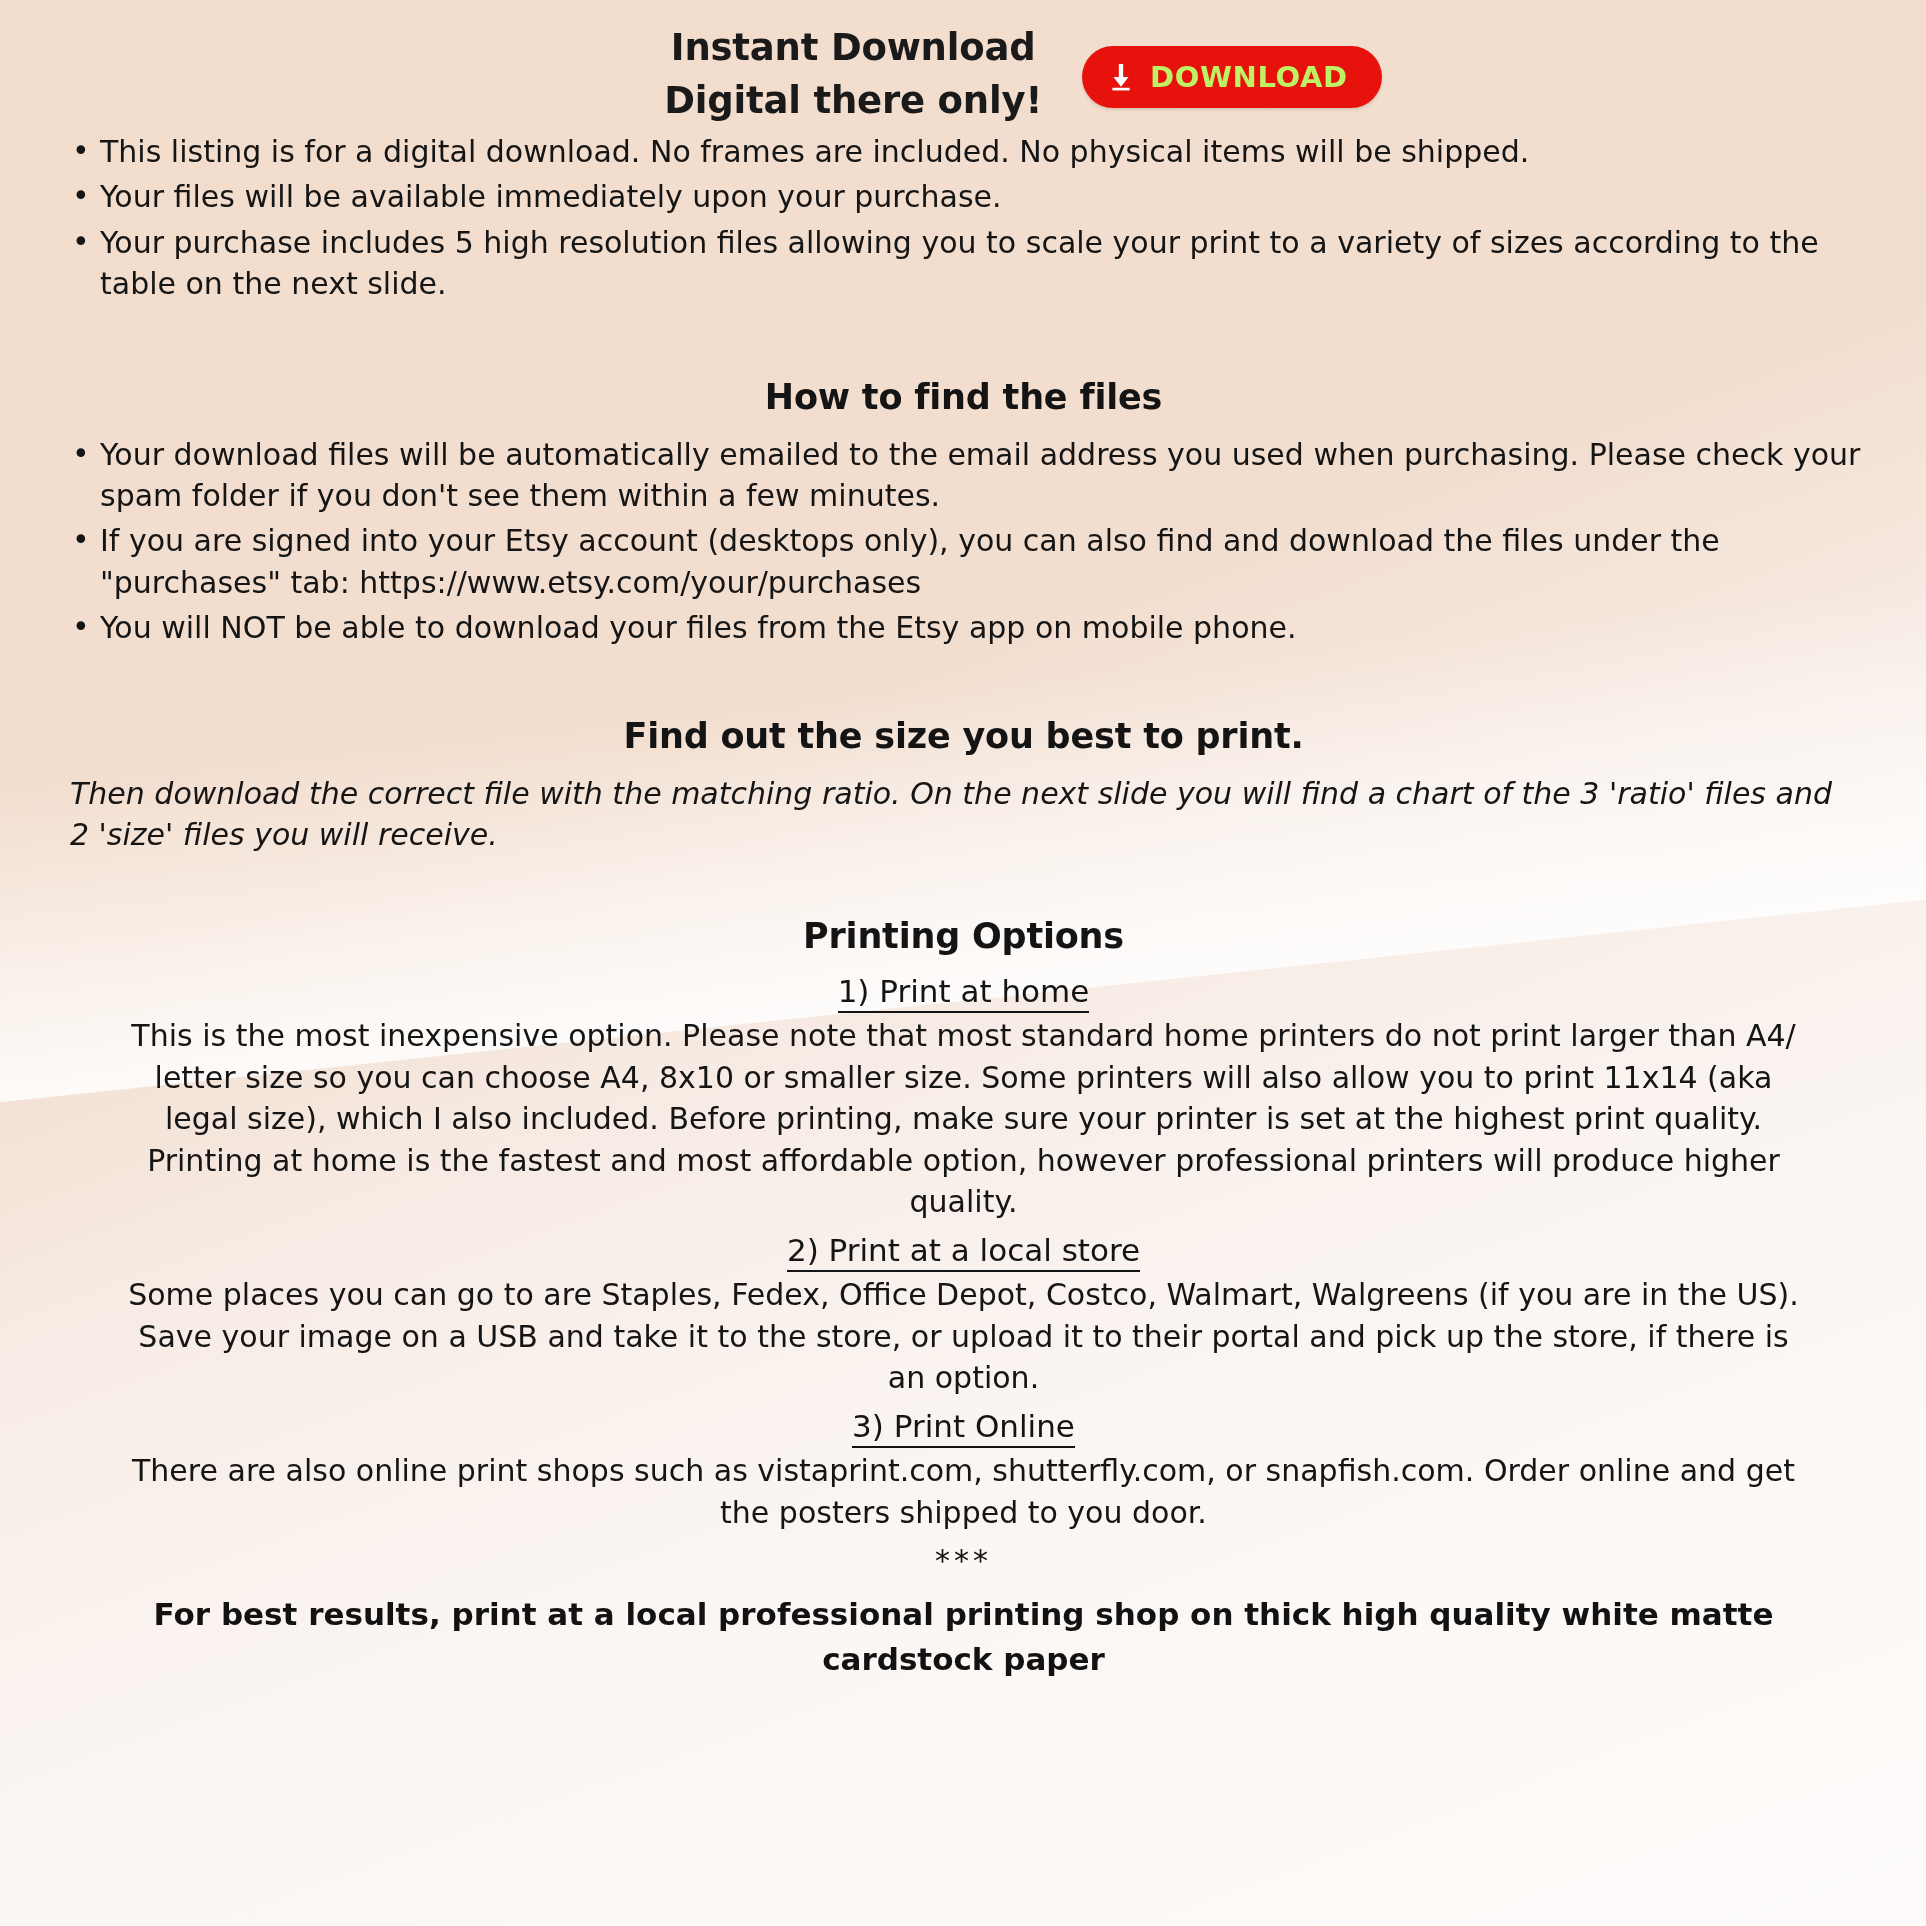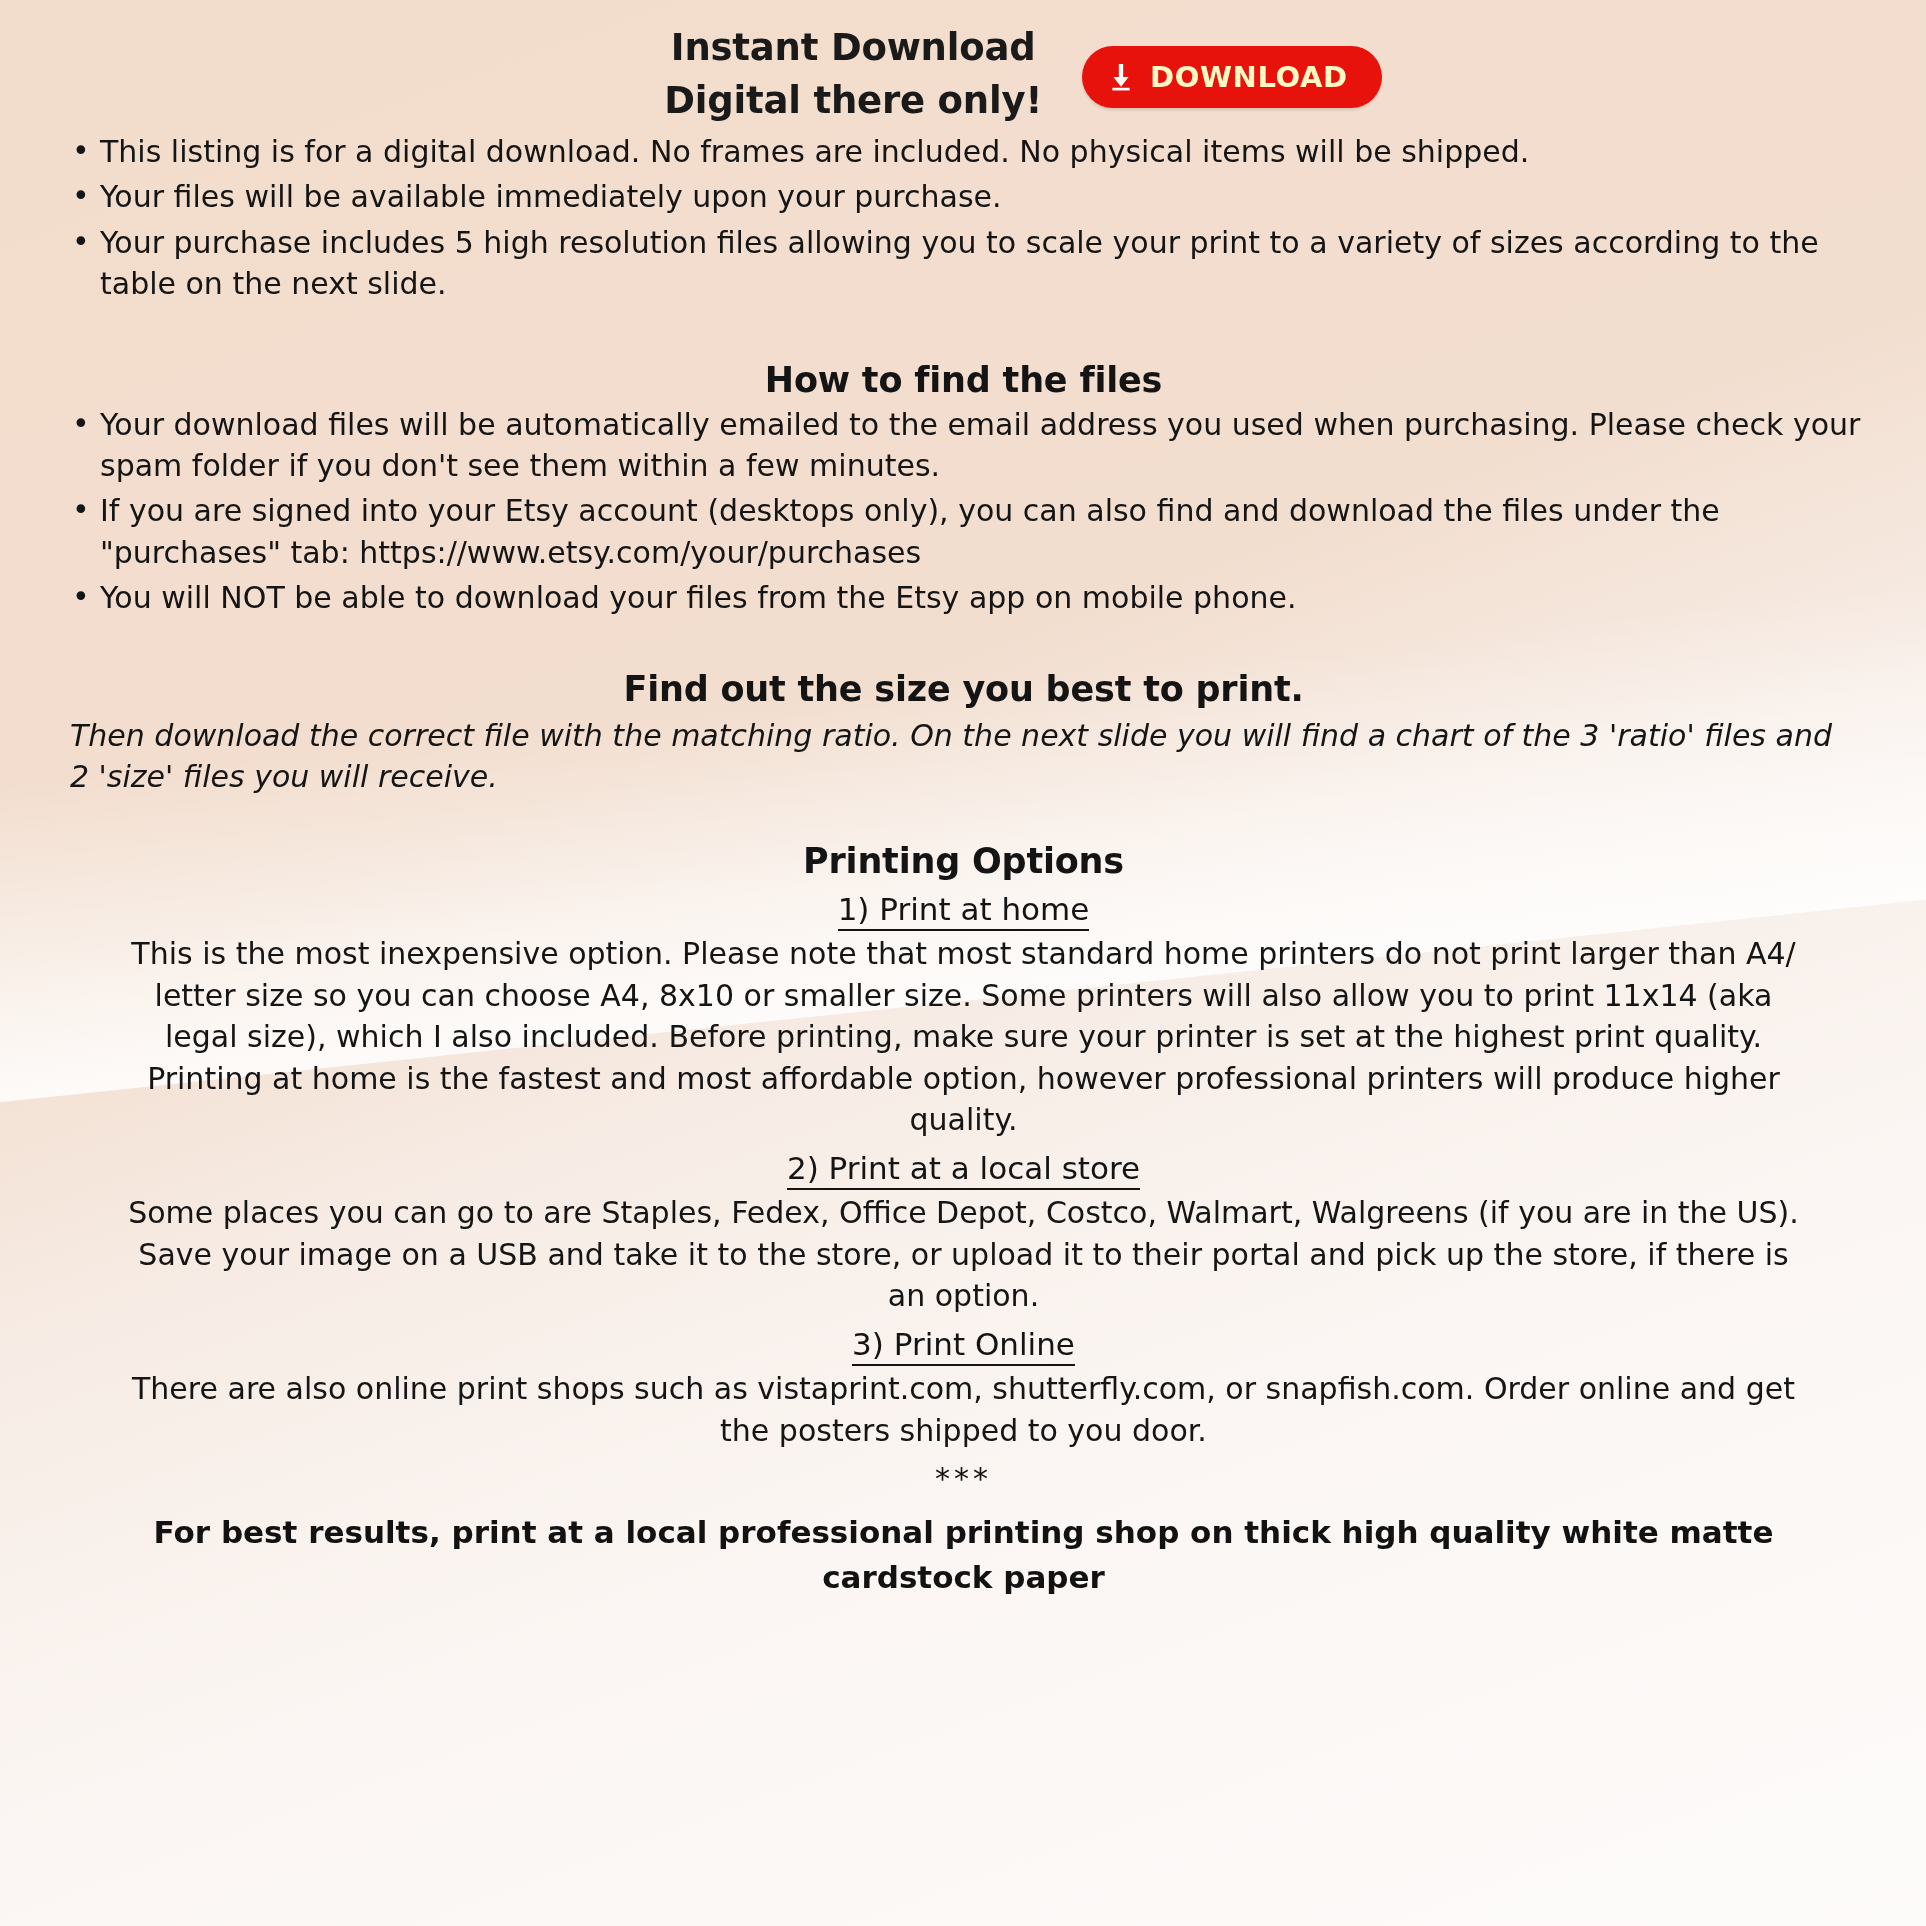--- a/index.html
+++ b/index.html
@@ -47,21 +47,21 @@
     margin-left: 119px;
   }
   .download-badge {
     margin-top: 24px;
     background: #e8120c;
     border-radius: 46px;
     padding: 14px 34px 14px 26px;
     display: flex;
     align-items: center;
     gap: 16px;
-    color: #fef9c3;
+    color: #bef264;
     font-weight: bold;
     font-size: 29px;
     letter-spacing: 0.6px;
     box-shadow: 0 2px 3px rgba(0,0,0,0.12);
   }
   .dl-arrow {
     width: 26px; height: 28px;
     display: block;
   }
 
@@ -88,21 +88,21 @@
     line-height: 1.45;
   }
   .sec1 { margin-left: 30px; margin-right: 40px; }
   .sec2 { margin-left: 30px; margin-right: 40px; }
 
   h2.section-title {
     text-align: center;
     font-size: 35px;
     font-weight: bold;
     color: #141414;
-    margin: 0;
+    margin: 17px;
     letter-spacing: -0.2px;
   }
   .gap-a { height: 51px; }
   .gap-b { height: 46px; }
   .gap-d { height: 44px; }
 
   p.body-text {
     font-size: 30px;
     line-height: 1.38;
     color: #151515;

